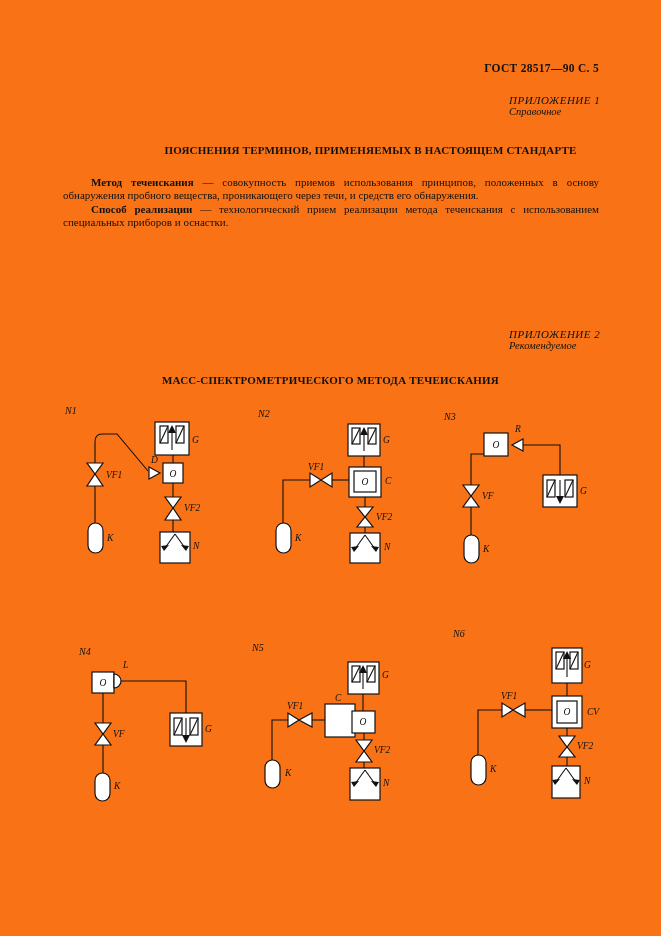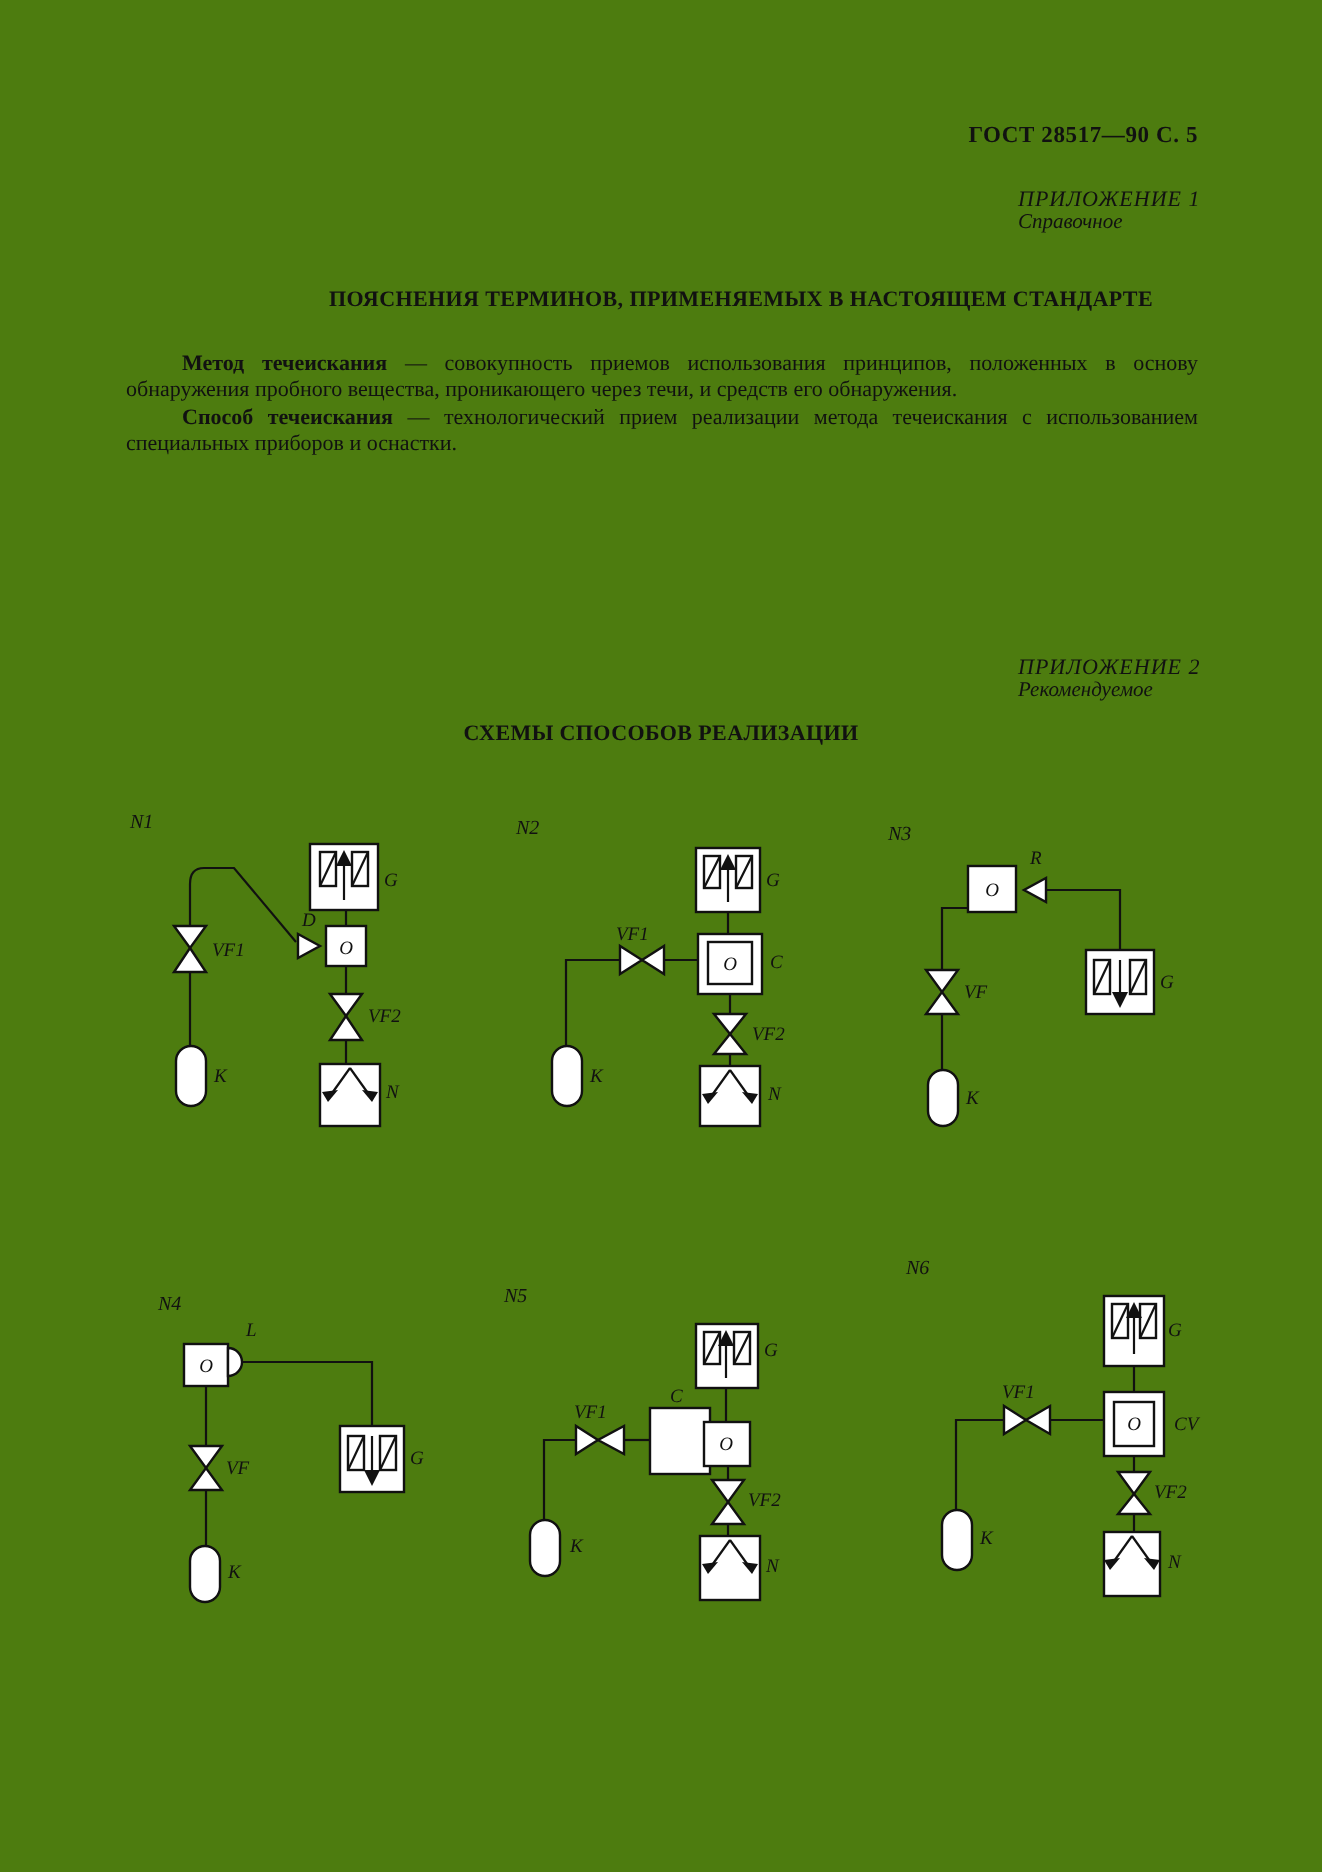--- a/index.html
+++ b/index.html
@@ -1,16 +1,16 @@
 <!DOCTYPE html>
 <html><head>
 <meta charset="utf-8">
 <style>
   html,body{margin:0;padding:0;background:#e8e8e8;}
-  .page{position:relative;width:661px;height:936px;background:#4d7c0f;
+  .page{position:relative;width:661px;height:936px;background:#f97316;
         font-family:"Liberation Serif",serif;color:#111;overflow:hidden;}
   .doc-header{position:absolute;top:62px;right:62px;font-weight:bold;font-size:11.5px;letter-spacing:.3px;}
   .appendix{position:absolute;left:509px;font-style:italic;font-size:10.5px;line-height:12px;}
   .appendix .app-label{font-size:11px;letter-spacing:.5px;}
   .centered-title{position:absolute;left:0;width:661px;text-align:center;font-weight:bold;font-size:11px;letter-spacing:.2px;}
   .body-text{position:absolute;left:63px;right:62px;top:176px;font-size:11px;line-height:13.3px;text-align:justify;}
   .body-text p{margin:0;text-indent:28px;}
   .diagram{position:absolute;}
   .diagram .ln{stroke:#111;stroke-width:1.1;fill:none;}
   .diagram .sym{stroke:#111;stroke-width:1.2;fill:#fff;}
@@ -28,29 +28,29 @@
 
   <div class="appendix" style="top:94px;">
     <div class="app-label">ПРИЛОЖЕНИЕ 1</div>
     <div>Справочное</div>
   </div>
 
   <div class="centered-title" style="top:144px;padding-left:40px;">ПОЯСНЕНИЯ ТЕРМИНОВ, ПРИМЕНЯЕМЫХ В НАСТОЯЩЕМ СТАНДАРТЕ</div>
 
   <div class="body-text">
     <p><b>Метод течеискания</b><span> — совокупность приемов использования принципов, положенных в основу обнаружения пробного вещества, проникающего через течи, и средств его обнаружения.</span></p>
-    <p><b>Способ течеискания</b><span> — технологический прием реализации метода течеискания с использованием специальных приборов и оснастки.</span></p>
+    <p><b>Способ реализации</b><span> — технологический прием реализации метода течеискания с использованием специальных приборов и оснастки.</span></p>
   </div>
 
   <div class="appendix" style="top:303px;margin-top:25px;">
     <div class="app-label">ПРИЛОЖЕНИЕ 2</div>
     <div>Рекомендуемое</div>
   </div>
 
-  <div class="centered-title" style="top:361px;">СХЕМЫ СПОСОБОВ РЕАЛИЗАЦИИ</div>
+  <div class="centered-title" style="top:374px;">МАСС-СПЕКТРОМЕТРИЧЕСКОГО МЕТОДА ТЕЧЕИСКАНИЯ</div>
 
   <svg class="diagram" style="left:55px;top:400px;" width="190" height="180" viewBox="0 0 190 180">
     <text class="dlabel" x="10" y="14">N1</text>
     <g>
       <rect class="sym" x="100" y="22" width="34" height="33"></rect>
       <rect class="sym" x="105" y="26" width="8" height="17"></rect>
         <line class="ln" x1="105" y1="43" x2="113" y2="26"></line>
       <rect class="sym" x="121" y="26" width="8" height="17"></rect>
         <line class="ln" x1="121" y1="43" x2="129" y2="26"></line>
       <line class="ln" x1="117" y1="50" x2="117" y2="31"></line>

